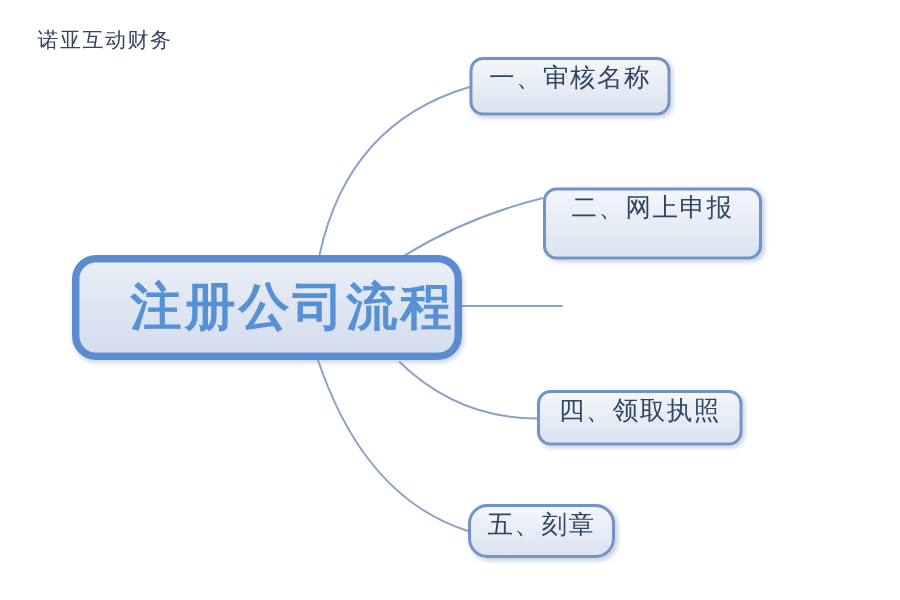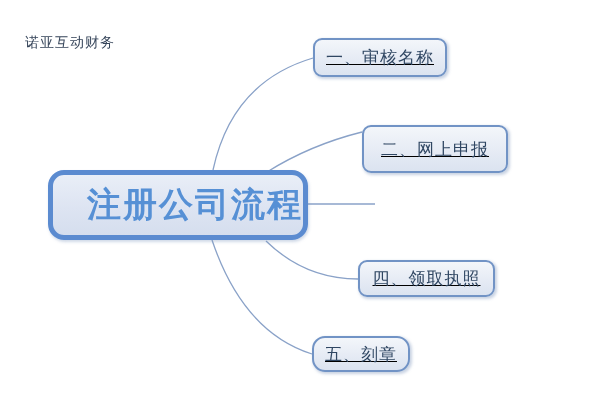--- a/index.html
+++ b/index.html
@@ -15,21 +15,20 @@
     overflow: hidden;
     font-family: "Liberation Sans", "DejaVu Sans", sans-serif;
   }
   .watermark {
     position: absolute;
     left: 25px;
     top: 18px;
     font-size: 14px;
     color: #36455a;
     letter-spacing: 1px;
-    margin-top: 16px;
   }
   .connectors {
     position: absolute;
     left: 0;
     top: 0;
     width: 600px;
     height: 400px;
   }
   .root-node {
     position: absolute;
@@ -53,24 +52,23 @@
     letter-spacing: 2px;
     white-space: nowrap;
   }
   .branch-node {
     position: absolute;
     box-sizing: border-box;
     border: 2px solid #7193c5;
     border-radius: 9px;
     background: linear-gradient(180deg, #f3f6fa 0%, #e7ecf5 50%, #dbe3f0 100%);
     display: flex;
-    align-items: center;
+    align-items: flex-start;
     justify-content: center;
     box-shadow: 1.5px 1.5px 3px rgba(120,145,185,0.4);
-    text-decoration: underline;
   }
   .branch-node .branch-label {
     font-size: 17px;
     color: #2f4662;
     letter-spacing: 1px;
     white-space: nowrap;
   }
   .node-1 { left: 313px; top: 38px;  width: 134px; height: 39px; }
   .node-2 { left: 362px; top: 125px; width: 146px; height: 48px; }
   .node-3 { left: 375px; top: 187px; width: 133px; height: 36px; }

